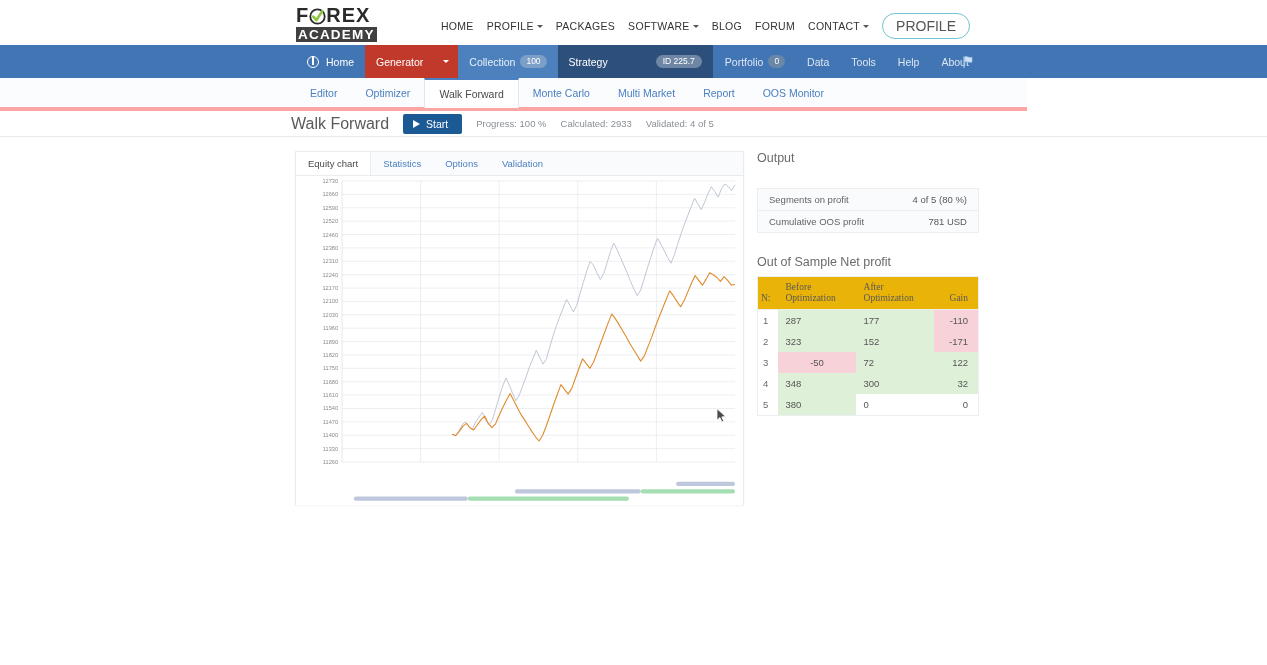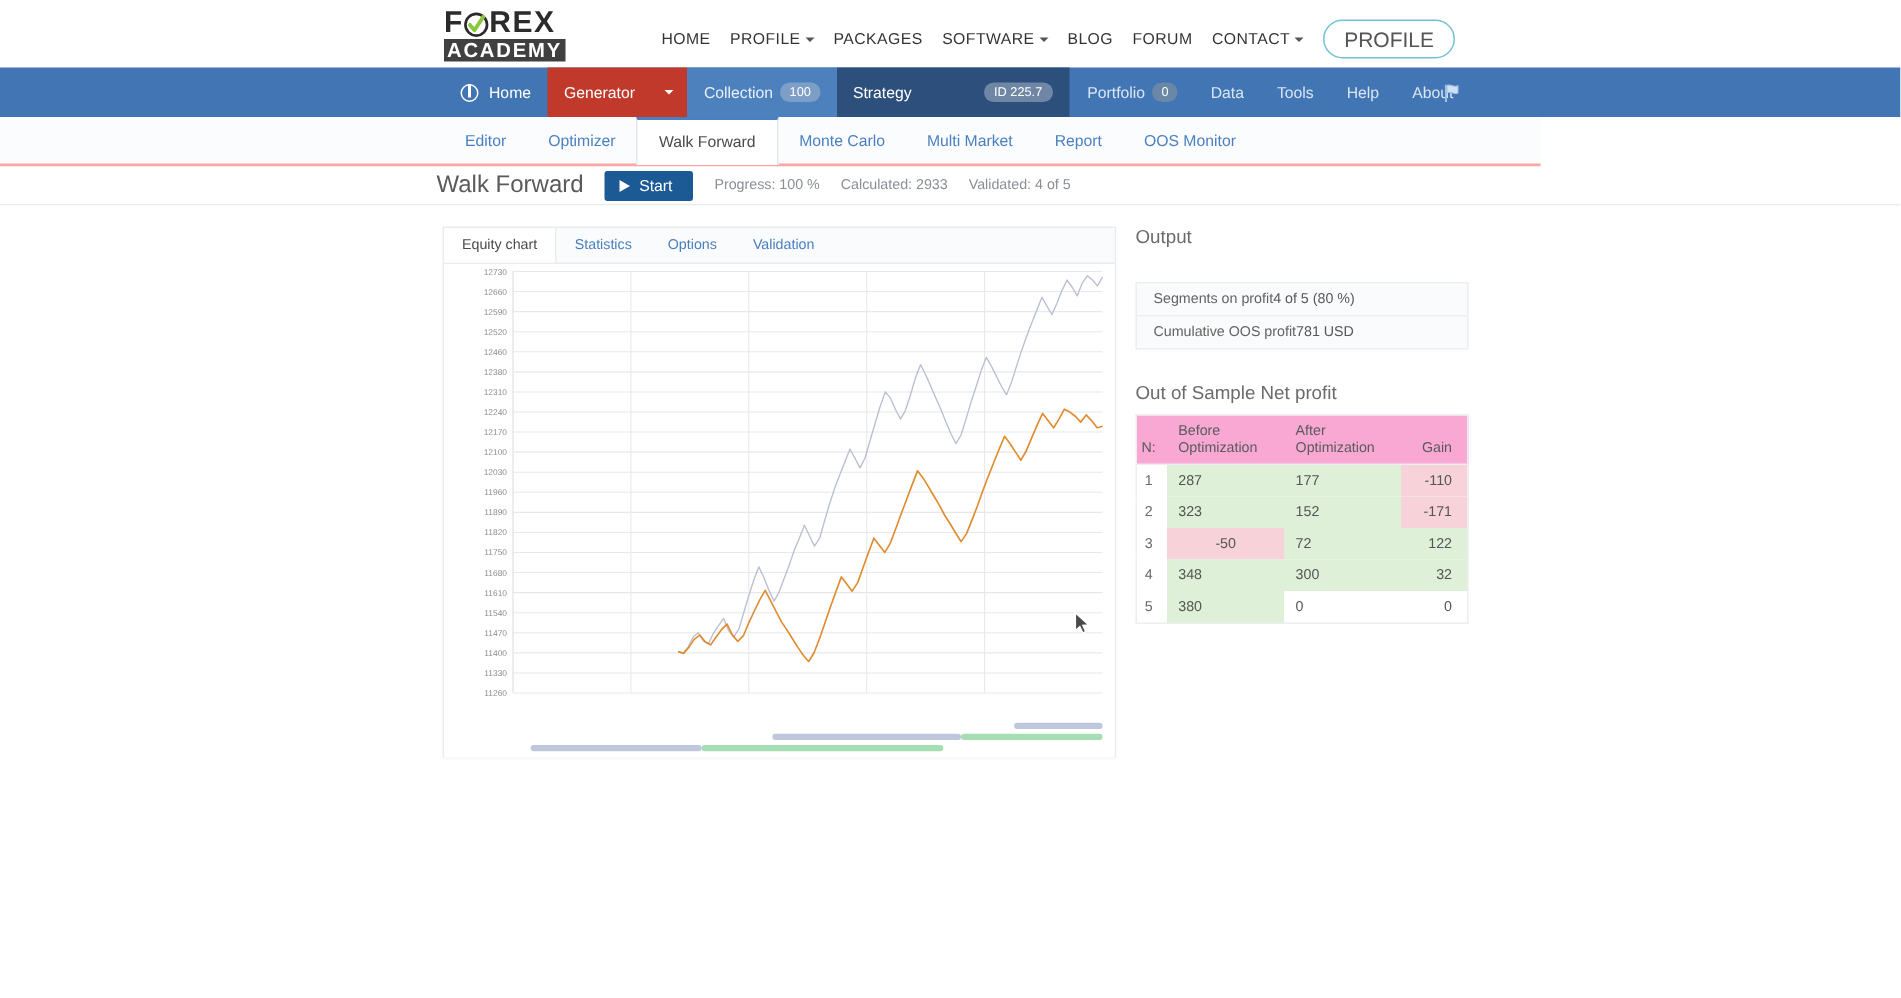--- a/index.html
+++ b/index.html
@@ -61,21 +61,21 @@
   .badge.id    { background:#6f87a5; border-radius:9px; padding:1px 7px; }
   .globe-ic {
     width:12px;height:12px;border-radius:50%;border:1.6px solid #fff; position:relative;
   }
   .globe-ic:before{content:"";position:absolute;left:4.2px;top:-0.5px;width:1.6px;height:9px;background:#fff;}
   .flag-ic { position:absolute; right:290px; top:54px; width:16px; height:16px; }
 
   
   .subtabs {
     position:absolute; left:0; top:78px; width:1027px; height:33px;
-    background:#fbfcfd; border-bottom:2px solid #fca5a5;
+    background:#fbfcfd; border-bottom:4px solid #fca5a5;
     display:flex; align-items:stretch;
   }
   .subtabs-inner { margin-left:296px; display:flex; align-items:stretch; }
   .stab {
     padding:0 14px; display:flex; align-items:center;
     font-size:10.5px; color:#4a7fc1; white-space:nowrap; cursor:default;
   }
   .stab.active {
     color:#4a4a4a; background:#ffffff;
     border-top:2px solid #4a7fc1;
@@ -116,31 +116,32 @@
     font-size:9.5px; color:#4a7fc1; cursor:default; white-space:nowrap;
   }
   .ctab.active { color:#4a4a4a; background:#fff; border-right:1px solid #e9ecef; }
 
   .plot { position:relative; width:100%; height:329px; background:#fff; }
 
   
   .right-col { position:absolute; left:757px; top:14px; width:225px; }
   .sec-title { font-size:12.5px; color:#6b6b6b; margin-bottom:23px; font-weight:400;}
   .out-table { width:222px; border:1px solid #eceef0; background:#fafbfc; }
-  .out-row { display:flex; padding:5px 11px; font-size:9.5px; color:#636363; }
+  .out-row { display:flex; justify-content:space-between; padding:5px 11px; font-size:9.5px; color:#636363; }
   .out-row + .out-row { border-top:1px solid #eceef0; }
   .out-val { color:#585858; }
 
   .sec-title2 { font-size:12.5px; color:#6b6b6b; margin:22px 0 7px; }
   .nettbl { width:222px; border-collapse:collapse; background:#fff;
     border:1px solid #eceef0; font-size:9.5px; color:#555; }
   .nettbl th {
     font-weight:400; text-align:left; padding:5px 7px 5px 8px; vertical-align:bottom;
-    color:#5a5a5a; font-size:9.5px; line-height:11px; background:#f9a8d4;
+    color:#5a5a5a; font-size:9.5px; line-height:11px; background:#eab308;
     border-bottom:1px solid #eceef0;
+    font-family:Liberation Serif, serif;
   }
   .nettbl th.n { width:18px; text-align:center; padding-left:3px; }
   .nettbl th.g { text-align:right; padding-right:10px; }
   .nettbl td { padding:5px 7px 5px 8px; font-size:9.5px; color:#555; }
   .nettbl td.n { text-align:center; color:#6a6a6a; padding-left:3px; }
   .nettbl td.g { text-align:right; padding-right:10px; }
   .cell-pos { background:#dff0d8; }
   .cell-neg { background:#f7d3d9;text-align:center; }
   .cell-none { background:#ffffff; }
 

